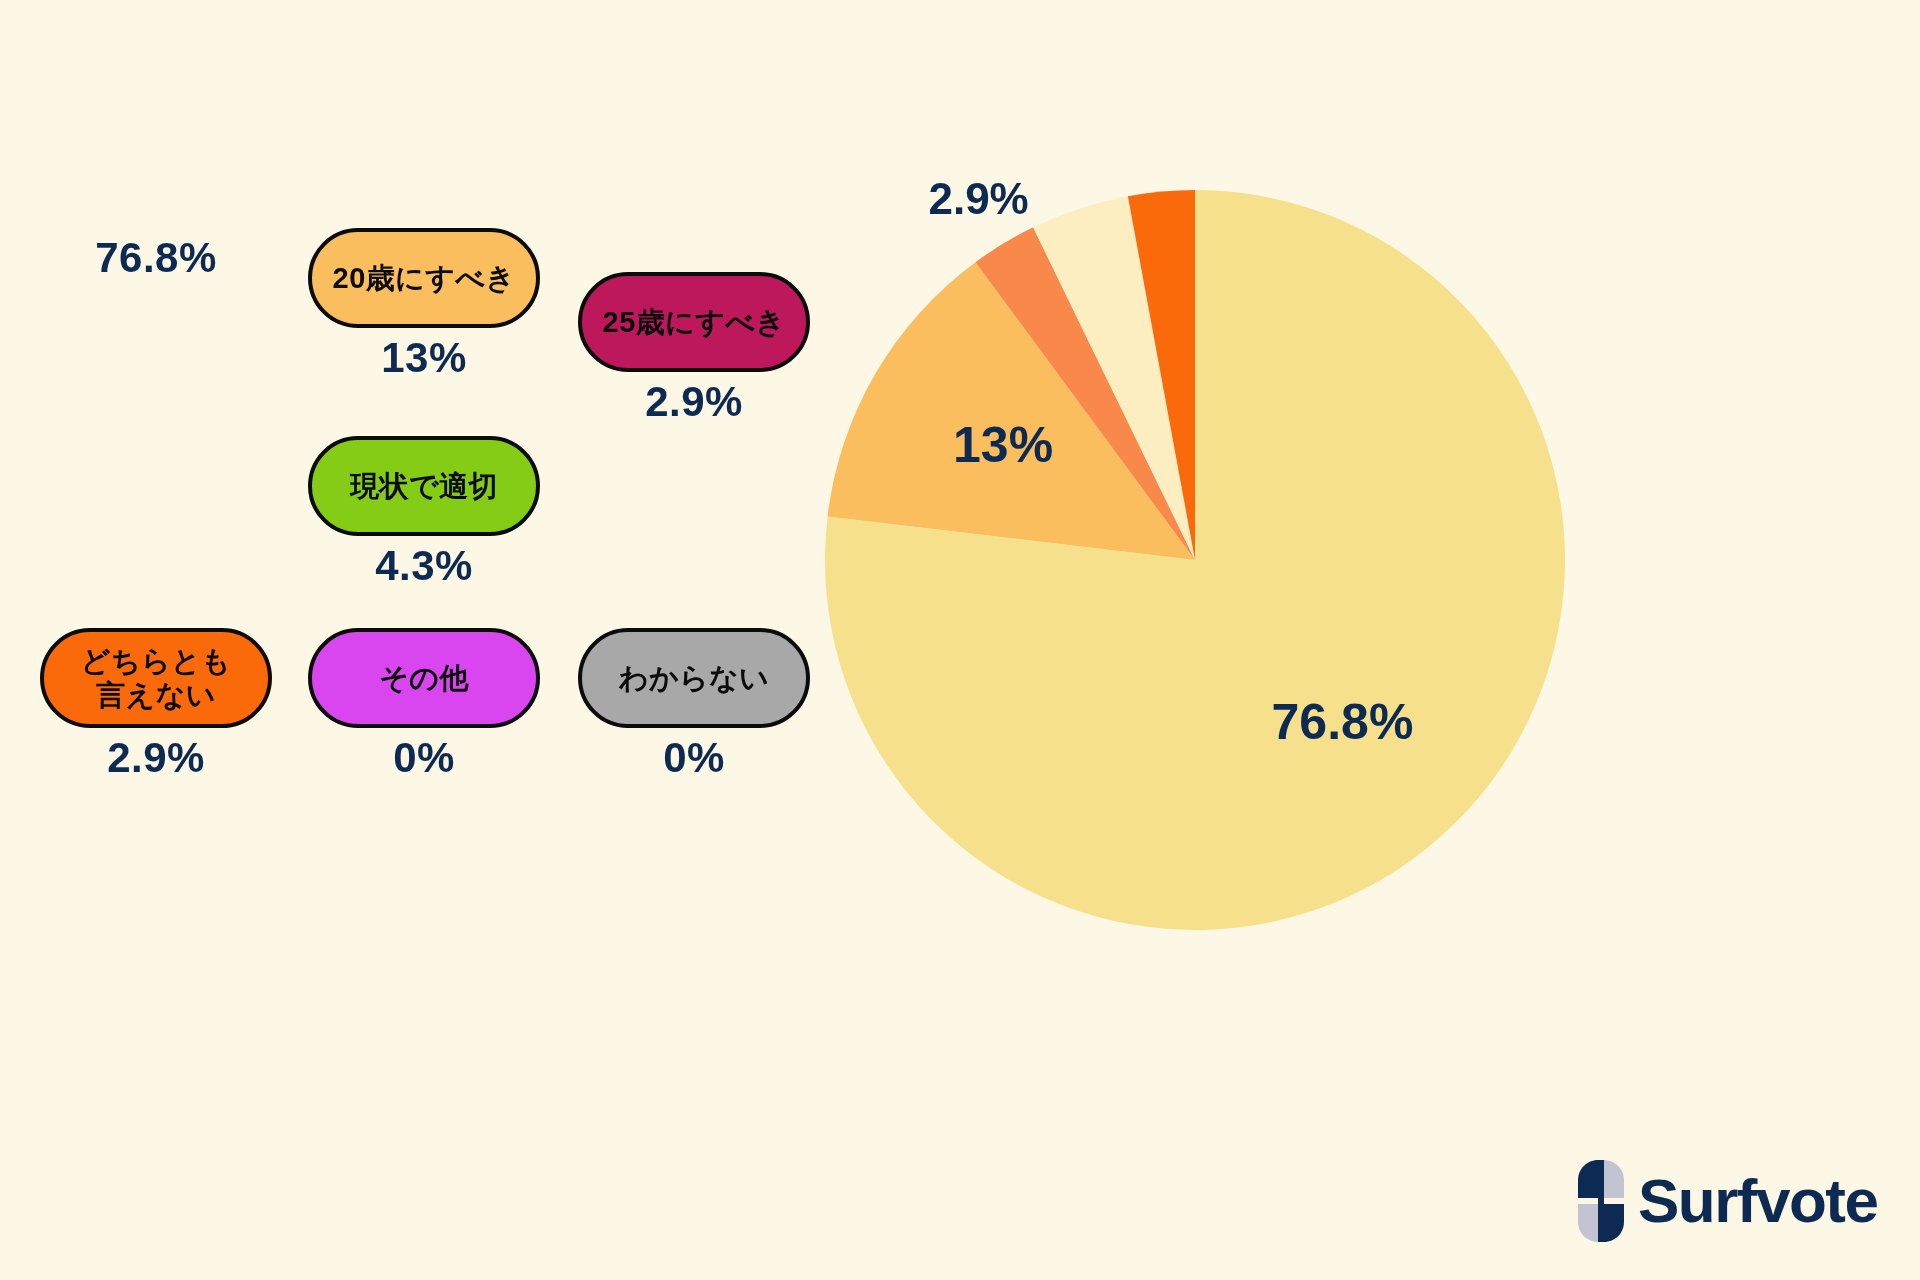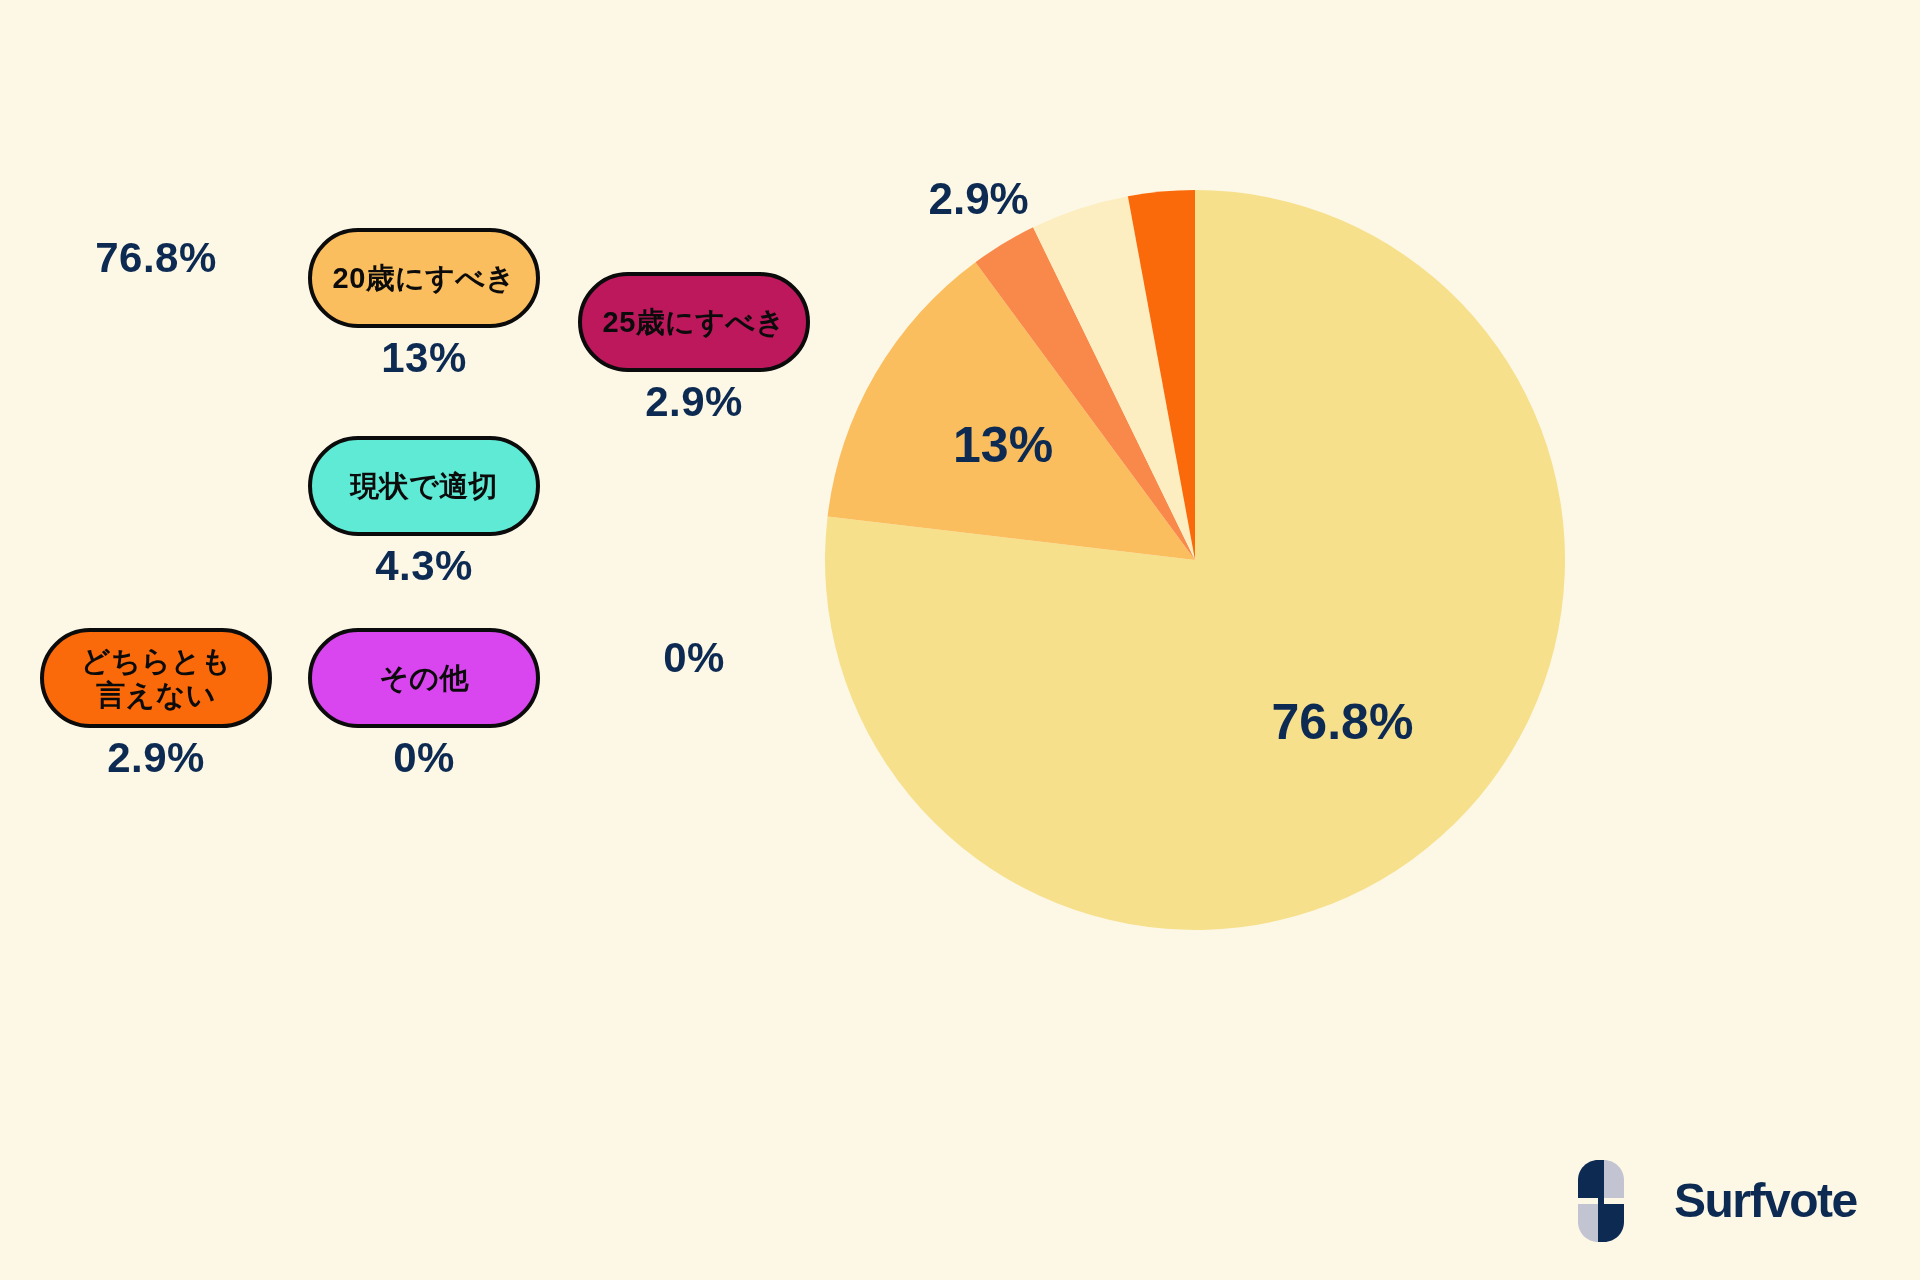--- a/index.html
+++ b/index.html
@@ -103,26 +103,25 @@
   .logo {
     position: absolute;
     left: 1578px;
     top: 1160px;
     display: flex;
     align-items: center;
     gap: 14px;
   }
   .logo-mark { width: 46px; height: 82px; display:block; }
   .logo-text {
-    font-size: 48px;
+    font-size: 62px;
     font-weight: 700;
     color: #0D2A52;
     letter-spacing: -1.5px;
     line-height: 1;
-    margin-left: 36px;
   }
 
   
   .pie-wrap {
     position: absolute;
     left: 820px;
     top: 175px;
     width: 1090px;
     height: 800px;
   }
@@ -153,21 +152,21 @@
     </div>
 
     <div class="badge-cell cell-2">
       <div class="badge badge-h1" id="badge2" style="background: #be185d; margin-top: 44px;">
         <span>25歳にすべき</span>
       </div>
       <div class="badge-pct">2.9%</div>
     </div>
 
     <div class="badge-cell cell-3">
-      <div class="badge badge-h1" id="badge3" style="background: #5eead4; align-items: center;">
+      <div class="badge badge-h1" id="badge3" style="background: #84cc16; align-items: center;">
         <span>現状で適切</span>
       </div>
       <div class="badge-pct">4.3%</div>
     </div>
 
     <div class="badge-cell cell-4">
       <div class="badge badge-h2" id="badge4" style="background: rgb(251, 106, 10);">
         <span>
           <span>どちらとも</span><br>
           <span>言えない</span>
@@ -177,20 +176,23 @@
     </div>
 
     <div class="badge-cell cell-5">
       <div class="badge badge-h2" id="badge5" style="background: #d946ef;">
         <span>その他</span>
       </div>
       <div class="badge-pct">0%</div>
     </div>
 
     <div class="badge-cell cell-6">
+      <div class="badge badge-h2" id="badge6" style="background: rgb(168, 168, 168);">
+        <span>わからない</span>
+      </div>
       <div class="badge-pct">0%</div>
     </div>
 
   </div>
 
   <div class="pie-wrap">
     <svg class="pie-svg" id="pie-svg" width="1090" height="800" viewBox="0 0 1090 800">
         <path d="M 375 385 L 375 15 A 370 370 0 1 1 7.5698020180639105 341.46783245742006 Z" fill="#F7E08C"></path>
         <path d="M 375 385 L 7.5698020180639105 341.46783245742006 A 370 370 0 0 1 155.4537431200803 87.17548608280026 Z" fill="#FBBE5E"></path>
         <path d="M 375 385 L 155.4537431200803 87.17548608280026 A 370 370 0 0 1 213.1164861309453 52.29333048854045 Z" fill="#F9884B"></path>

